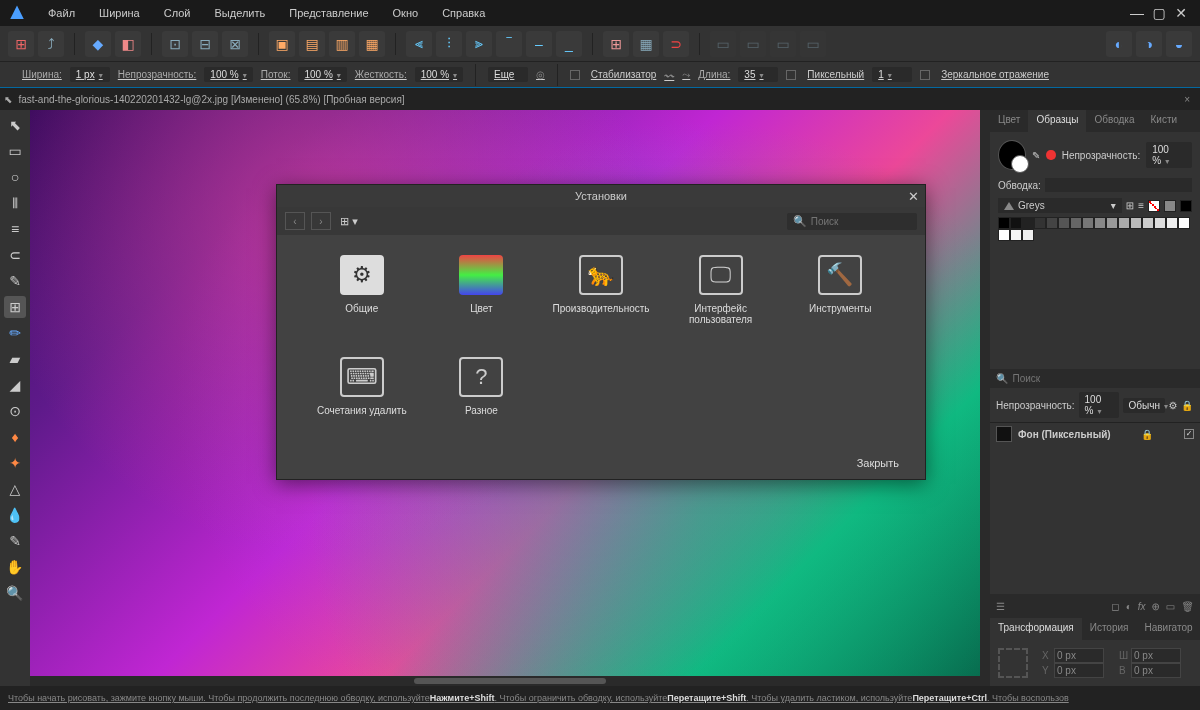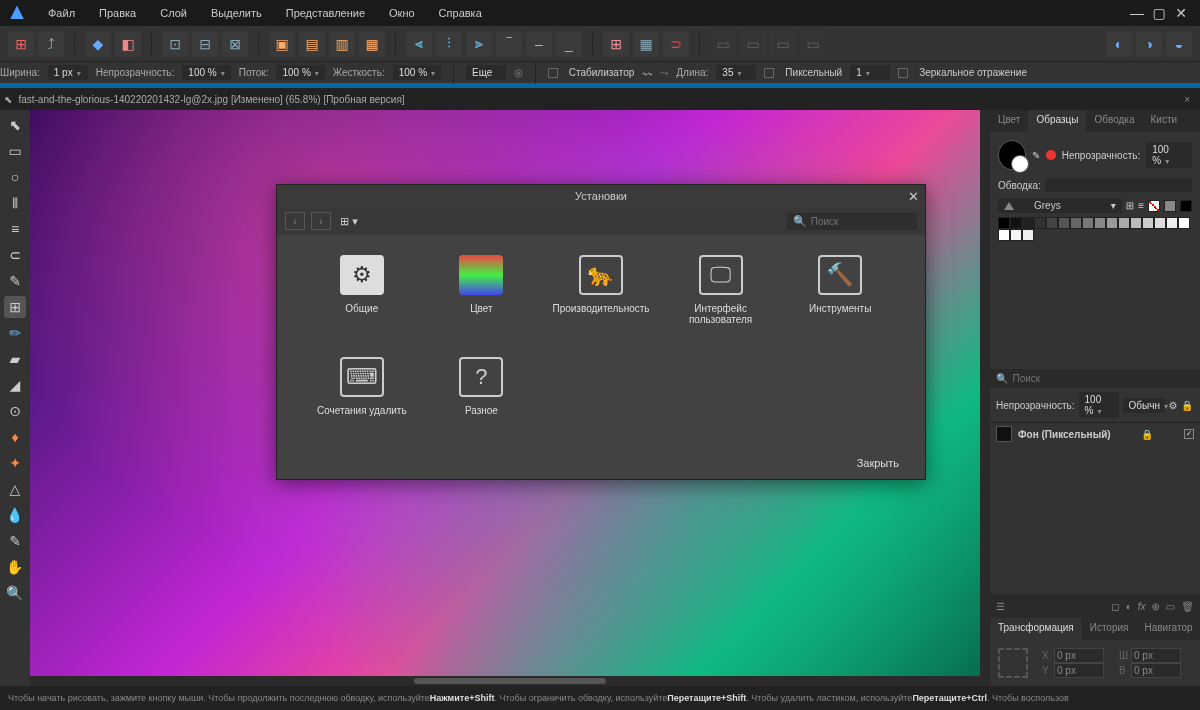--- a/index.html
+++ b/index.html
@@ -12,21 +12,21 @@
 .win-controls { margin-left: auto; display: flex; gap: 8px; padding-right: 4px; }
 .win-btn { width: 14px; height: 14px; display: flex; align-items: center; justify-content: center; color: #ccc; font-size: 14px; }
 
 
 .toolbar { height: 36px; background: #333; display: flex; align-items: center; padding: 0 8px; gap: 6px; border-bottom: 1px solid #222; }
 .tb-btn { width: 26px; height: 26px; background: #3a3a3a; border-radius: 3px; display: flex; align-items: center; justify-content: center; font-size: 14px; color: #8ab; }
 .tb-sep { width: 1px; height: 22px; background: #222; margin: 0 4px; }
 .tb-g { display: flex; gap: 4px; }
 
 
-.optbar { height: 26px; background: #333; display: flex; align-items: center; padding: 0 0; gap: 8px; font-size: 10px; border-bottom: 5px solid #0369a1; }
+.optbar { height: 26px; background: #333; display: flex; align-items: center; padding: 0 22px; gap: 8px; font-size: 10px; border-bottom: 1px solid #0369a1; text-decoration: underline; }
 .opt-label { color: #aaa; }
 .opt-val { background: #2a2a2a; padding: 2px 6px; border-radius: 2px; color: #ddd; min-width: 40px; display: inline-block; }
 .opt-drop::after { content: "▾"; margin-left: 4px; color: #888; font-size: 8px; }
 .opt-chk { width: 10px; height: 10px; border: 1px solid #666; display: inline-block; margin-right: 3px; vertical-align: middle; }
 
 
 .doctab { height: 22px; background: #222; display: flex; align-items: center; padding: 0 4px; font-size: 10px; color: #aaa; }
 .doctab-close { margin-left: auto; padding: 0 6px; color: #888; }
 
 
@@ -48,21 +48,21 @@
 .ptab.active { color: #ddd; background: #333; }
 
 .color-panel { padding: 8px; }
 .color-row { display: flex; align-items: center; gap: 6px; margin-bottom: 8px; }
 .color-circle { width: 30px; height: 30px; border-radius: 50%; background: #000; border: 1px solid #555; position: relative; }
 .color-circle::after { content:""; position:absolute; width:16px; height:16px; border-radius:50%; background:#fff; bottom:-4px; right:-4px; border:1px solid #555; }
 .red-dot { width: 10px; height: 10px; border-radius: 50%; background: #e33; }
 .recent-row { display: flex; align-items: center; gap: 4px; margin-bottom: 6px; }
 .recent-bar { flex: 1; height: 14px; background: #2a2a2a; }
 .palette-row { display: flex; align-items: center; gap: 4px; margin-bottom: 4px; }
-.palette-sel { flex: 1; background: #2a2a2a; padding: 2px 6px; display: flex; align-items: center; gap: 20px; }
+.palette-sel { flex: 1; background: #2a2a2a; padding: 2px 6px; display: flex; align-items: center; gap: 4px; }
 .tri { width:0; height:0; border-left:5px solid transparent; border-right:5px solid transparent; border-bottom:8px solid #888; }
 .swatches { display: flex; flex-wrap: wrap; gap: 0; }
 .sw { width: 12px; height: 12px; border: 1px solid #222; }
 
 .search-row { padding: 4px 6px; background: #2a2a2a; display: flex; align-items: center; gap: 4px; margin-top: 120px; }
 .search-row input { flex: 1; background: transparent; border: none; color: #ccc; font-size: 10px; outline: none; }
 
 .layer-opts { padding: 4px 6px; display: flex; align-items: center; gap: 4px; background: #333; border-bottom: 1px solid #222; }
 .layer-list { flex: 1; }
 .layer-item { display: flex; align-items: center; gap: 6px; padding: 3px 6px; }
@@ -92,32 +92,32 @@
 .dlg-search input { flex: 1; background: transparent; border: none; color: #ccc; font-size: 10px; outline: none; }
 .dlg-body { flex: 1; padding: 20px 30px; display: grid; grid-template-columns: repeat(5, 1fr); grid-template-rows: auto auto; gap: 20px 10px; }
 .cat { display: flex; flex-direction: column; align-items: center; gap: 8px; cursor: pointer; }
 .cat-icon { width: 44px; height: 40px; border: 2px solid #ccc; border-radius: 4px; display: flex; align-items: center; justify-content: center; font-size: 22px; color: #ccc; }
 .cat-icon.filled { background: #ddd; color: #333; border-color: #ddd; }
 .cat-label { font-size: 10px; color: #ddd; text-align: center; }
 .dlg-foot { height: 32px; display: flex; align-items: center; justify-content: flex-end; padding: 0 12px; }
 .dlg-btn { padding: 3px 14px; color: #ddd; font-size: 11px; cursor: pointer; }
 
 
-.status { height: 24px; background: #222; display: flex; align-items: center; padding: 0 8px; font-size: 9px; color: #888; overflow: hidden; white-space: nowrap; }
+.status { height: 24px; background: #222; display: flex; align-items: center; padding: 0 8px; font-size: 9px; color: #888; overflow: hidden; white-space: nowrap; text-decoration: underline; }
 .status b { color: #ddd; font-weight: 600; }
 </style>
 </head>
 <body>
 
 <div class="menubar">
   <svg class="logo" viewBox="0 0 24 24">
       <path fill="#4a9eff" d="M12 2L3 20h18L12 2z"></path>
     </svg>
   <div class="menu-item">Файл</div>
-  <div class="menu-item">Правка</div>
+  <div class="menu-item">Ширина</div>
   <div class="menu-item">Слой</div>
   <div class="menu-item">Выделить</div>
   <div class="menu-item">Представление</div>
   <div class="menu-item">Окно</div>
   <div class="menu-item">Справка</div>
   <div class="win-controls">
     <div class="win-btn">—</div>
     <div class="win-btn">▢</div>
     <div class="win-btn">✕</div>
   </div>

